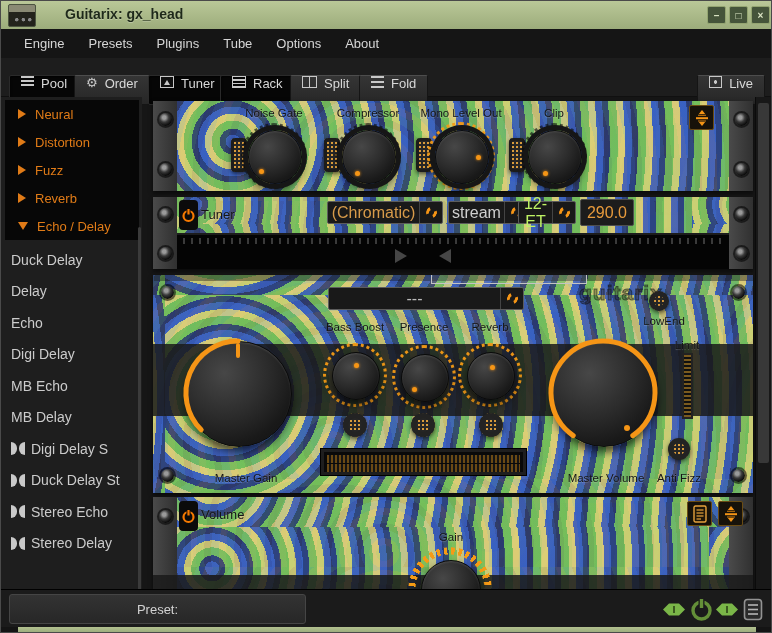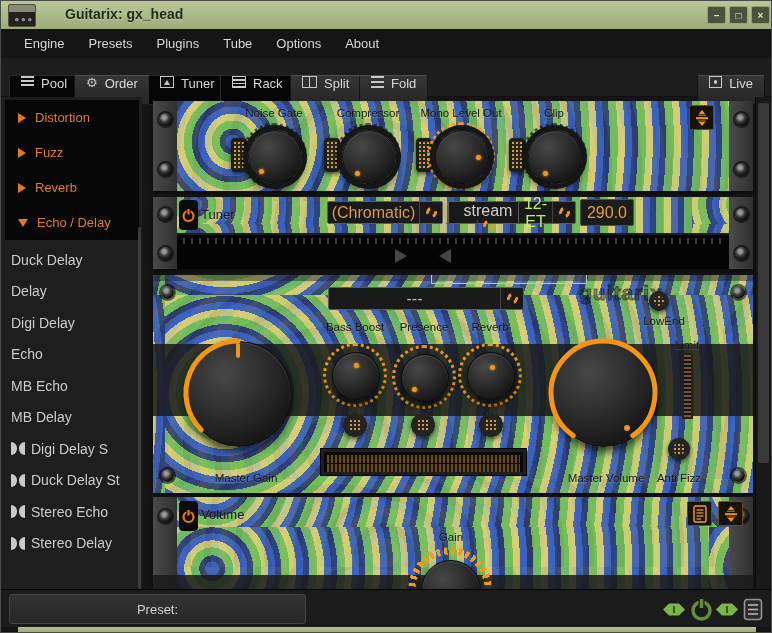--- a/index.html
+++ b/index.html
@@ -140,20 +140,24 @@
     <div class="abs tb-btn tb-raised" style="right:8px;">
       <span class="ic-live"></span>
       <span>Live</span>
     </div>
   </div>
 
   <div id="sidebar" class="abs">
     <div id="cat-box" class="abs">
       <div class="cat-row">
         <span class="tri-r"></span>
+        <span class="cat-label">Neural</span>
+      </div>
+      <div class="cat-row">
+        <span class="tri-r"></span>
         <span class="cat-label">Distortion</span>
       </div>
       <div class="cat-row">
         <span class="tri-r"></span>
         <span class="cat-label">Fuzz</span>
       </div>
       <div class="cat-row">
         <span class="tri-r"></span>
         <span class="cat-label">Reverb</span>
       </div>
@@ -163,24 +167,24 @@
       </div>
     </div>
     <div id="plugin-list" class="abs">
       <div class="plug-row">
           <span>Duck Delay</span>
         </div>
       <div class="plug-row">
           <span>Delay</span>
         </div>
       <div class="plug-row">
+          <span>Echo</span>
+        </div>
+      <div class="plug-row">
           <span>Digi Delay</span>
-        </div>
-      <div class="plug-row">
-          <span>Echo</span>
         </div>
       <div class="plug-row">
           <span>MB Echo</span>
         </div>
       <div class="plug-row">
           <span>MB Delay</span>
         </div>
       <div class="plug-row">
           <span class="st-ic">
             <i class="b1"></i>
@@ -278,21 +282,21 @@
         </svg>
     </div>
     <div class="abs rack-label" style="left:48px;top:10px;font-size:13px;">Tuner</div>
 
     <div class="abs sel" style="left:174px;top:4px;width:116px;">
       <span class="txt" style="color:#d89b4a;">(Chromatic)</span>
       <span class="ic-cell">
           <span class="refresh"></span>
         </span>
     </div>
-    <div class="abs sel" style="left:295px;top:4px;width:80px;flex-direction:column;">
+    <div class="abs sel" style="left:295px;top:4px;width:80px;">
       <span class="txt" style="color:#cfcfcf;">stream</span>
       <span class="ic-cell">
           <span class="refresh"></span>
         </span>
     </div>
     <div class="abs sel" style="left:365px;top:4px;width:58px;">
       <span class="txt" style="color:#bef264;">12-ET</span>
       <span class="ic-cell">
           <span class="refresh"></span>
         </span>

